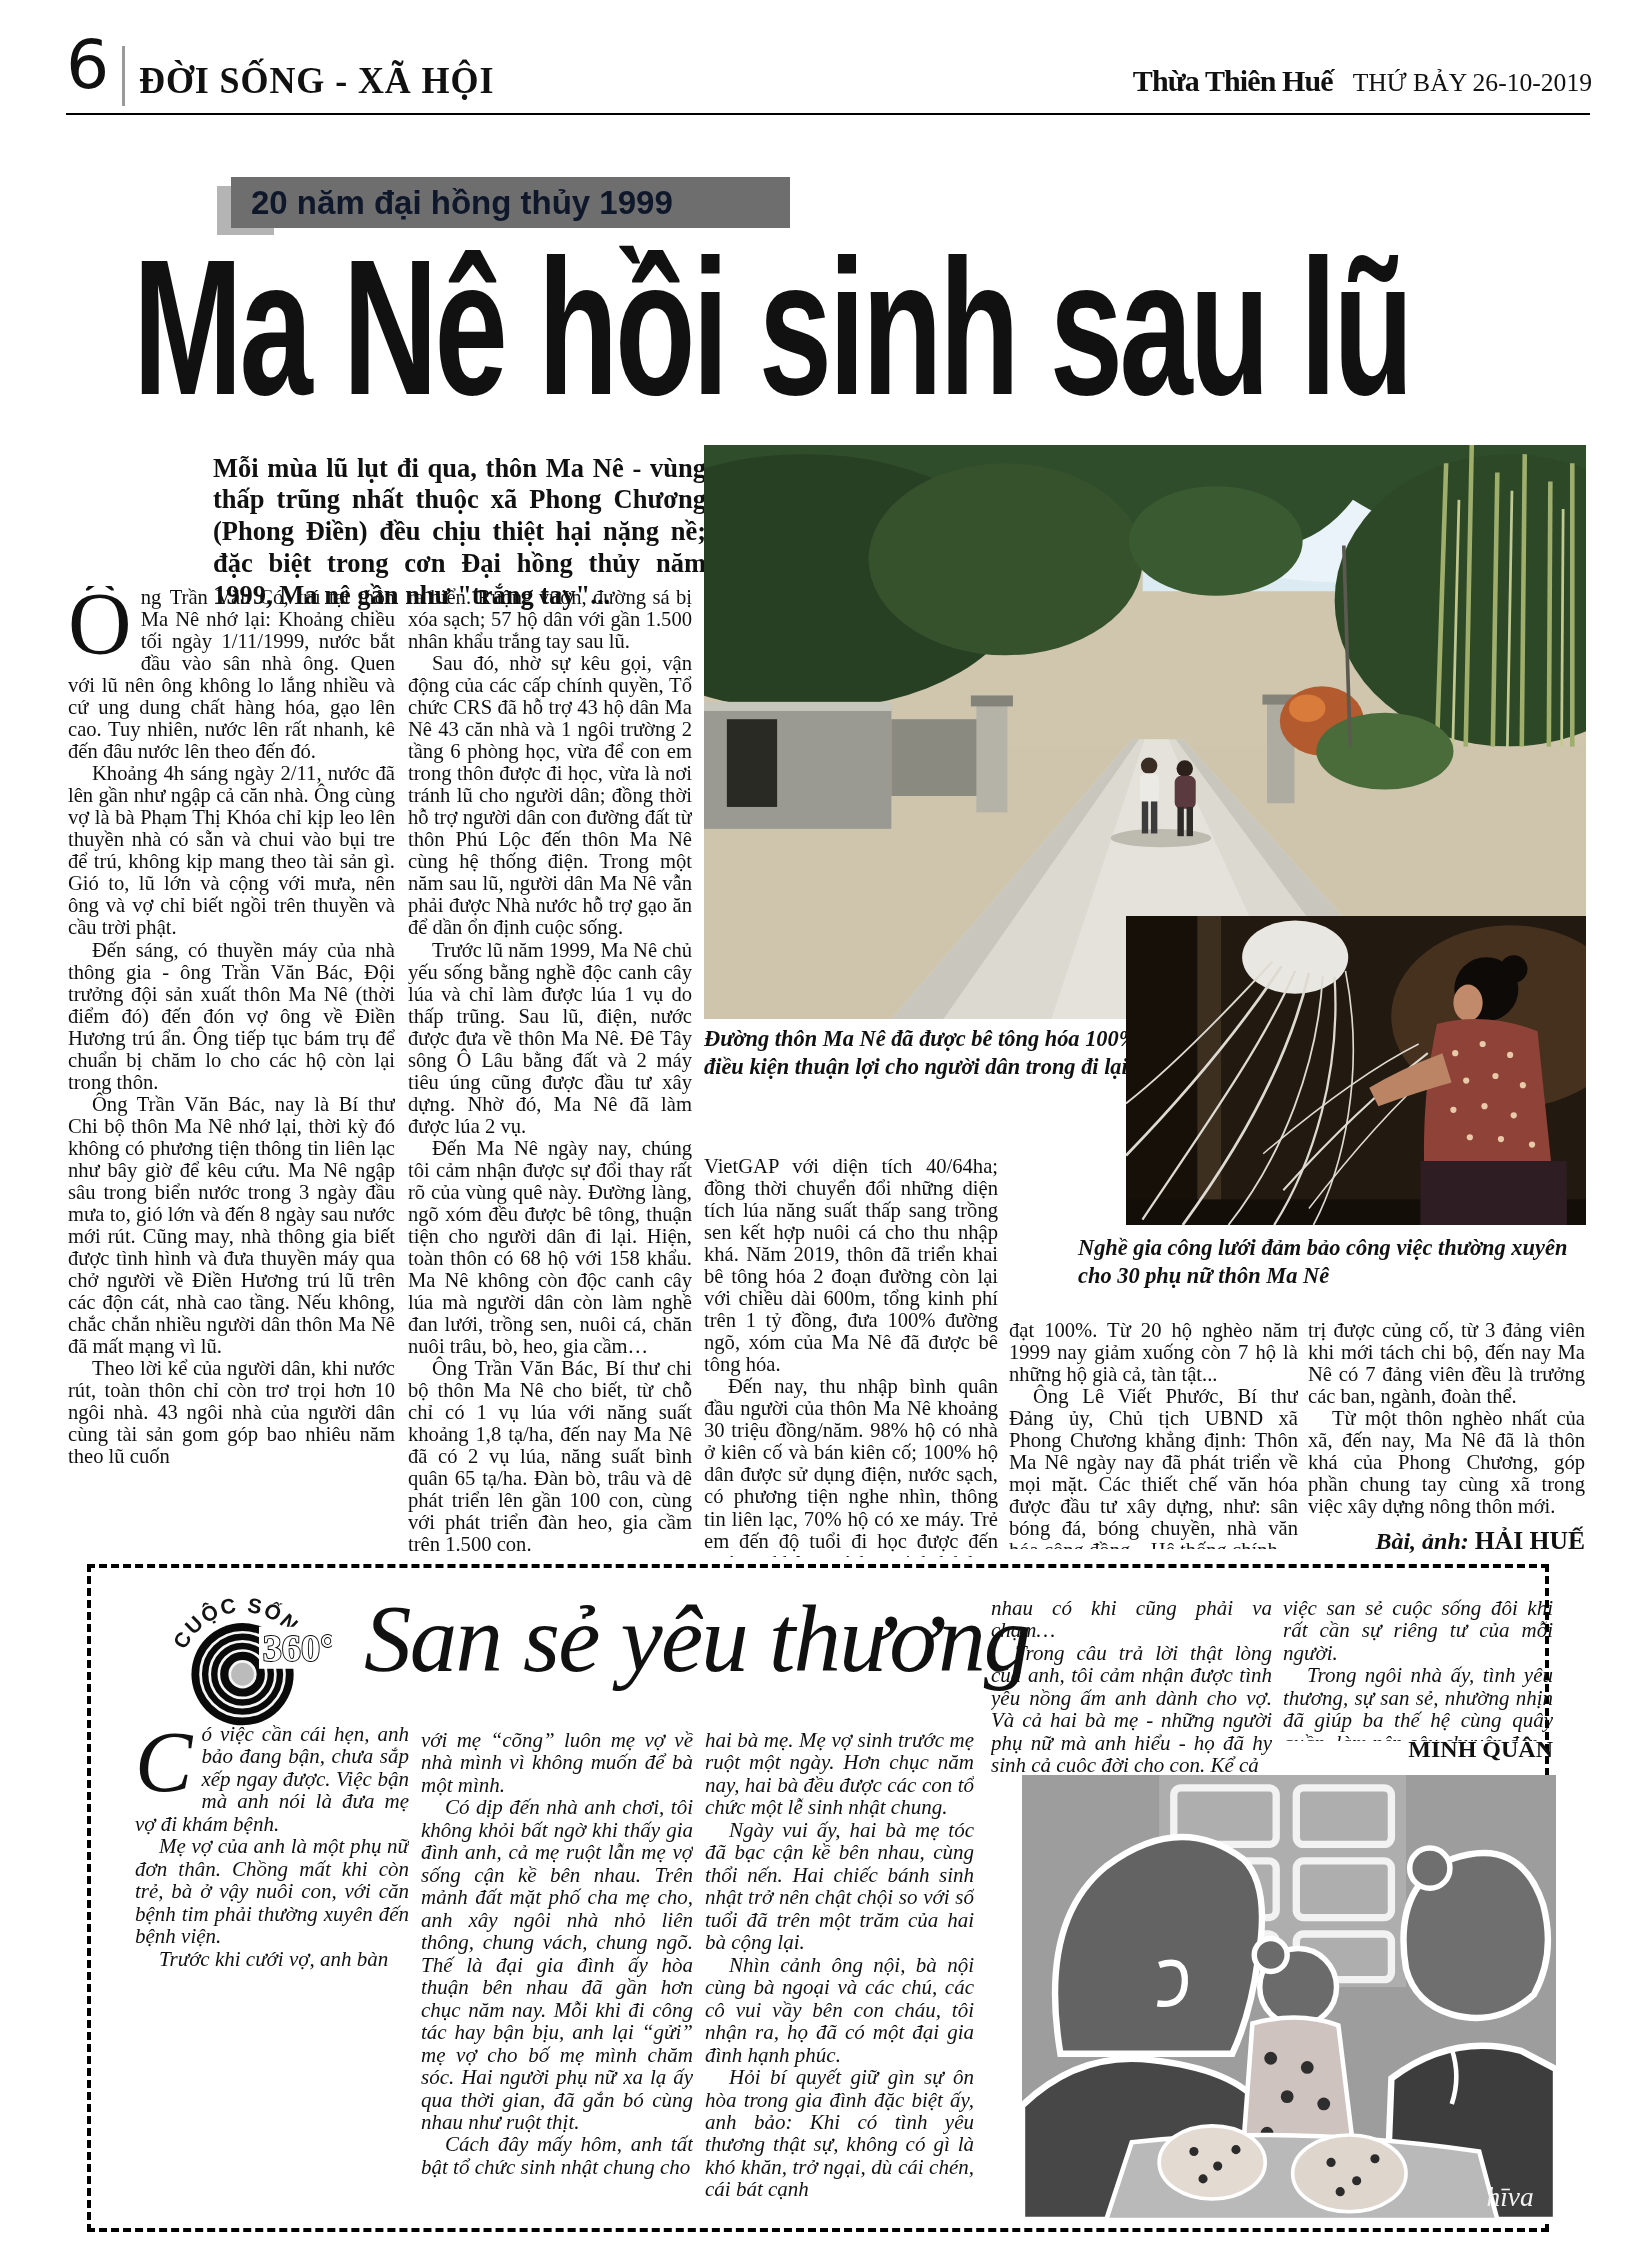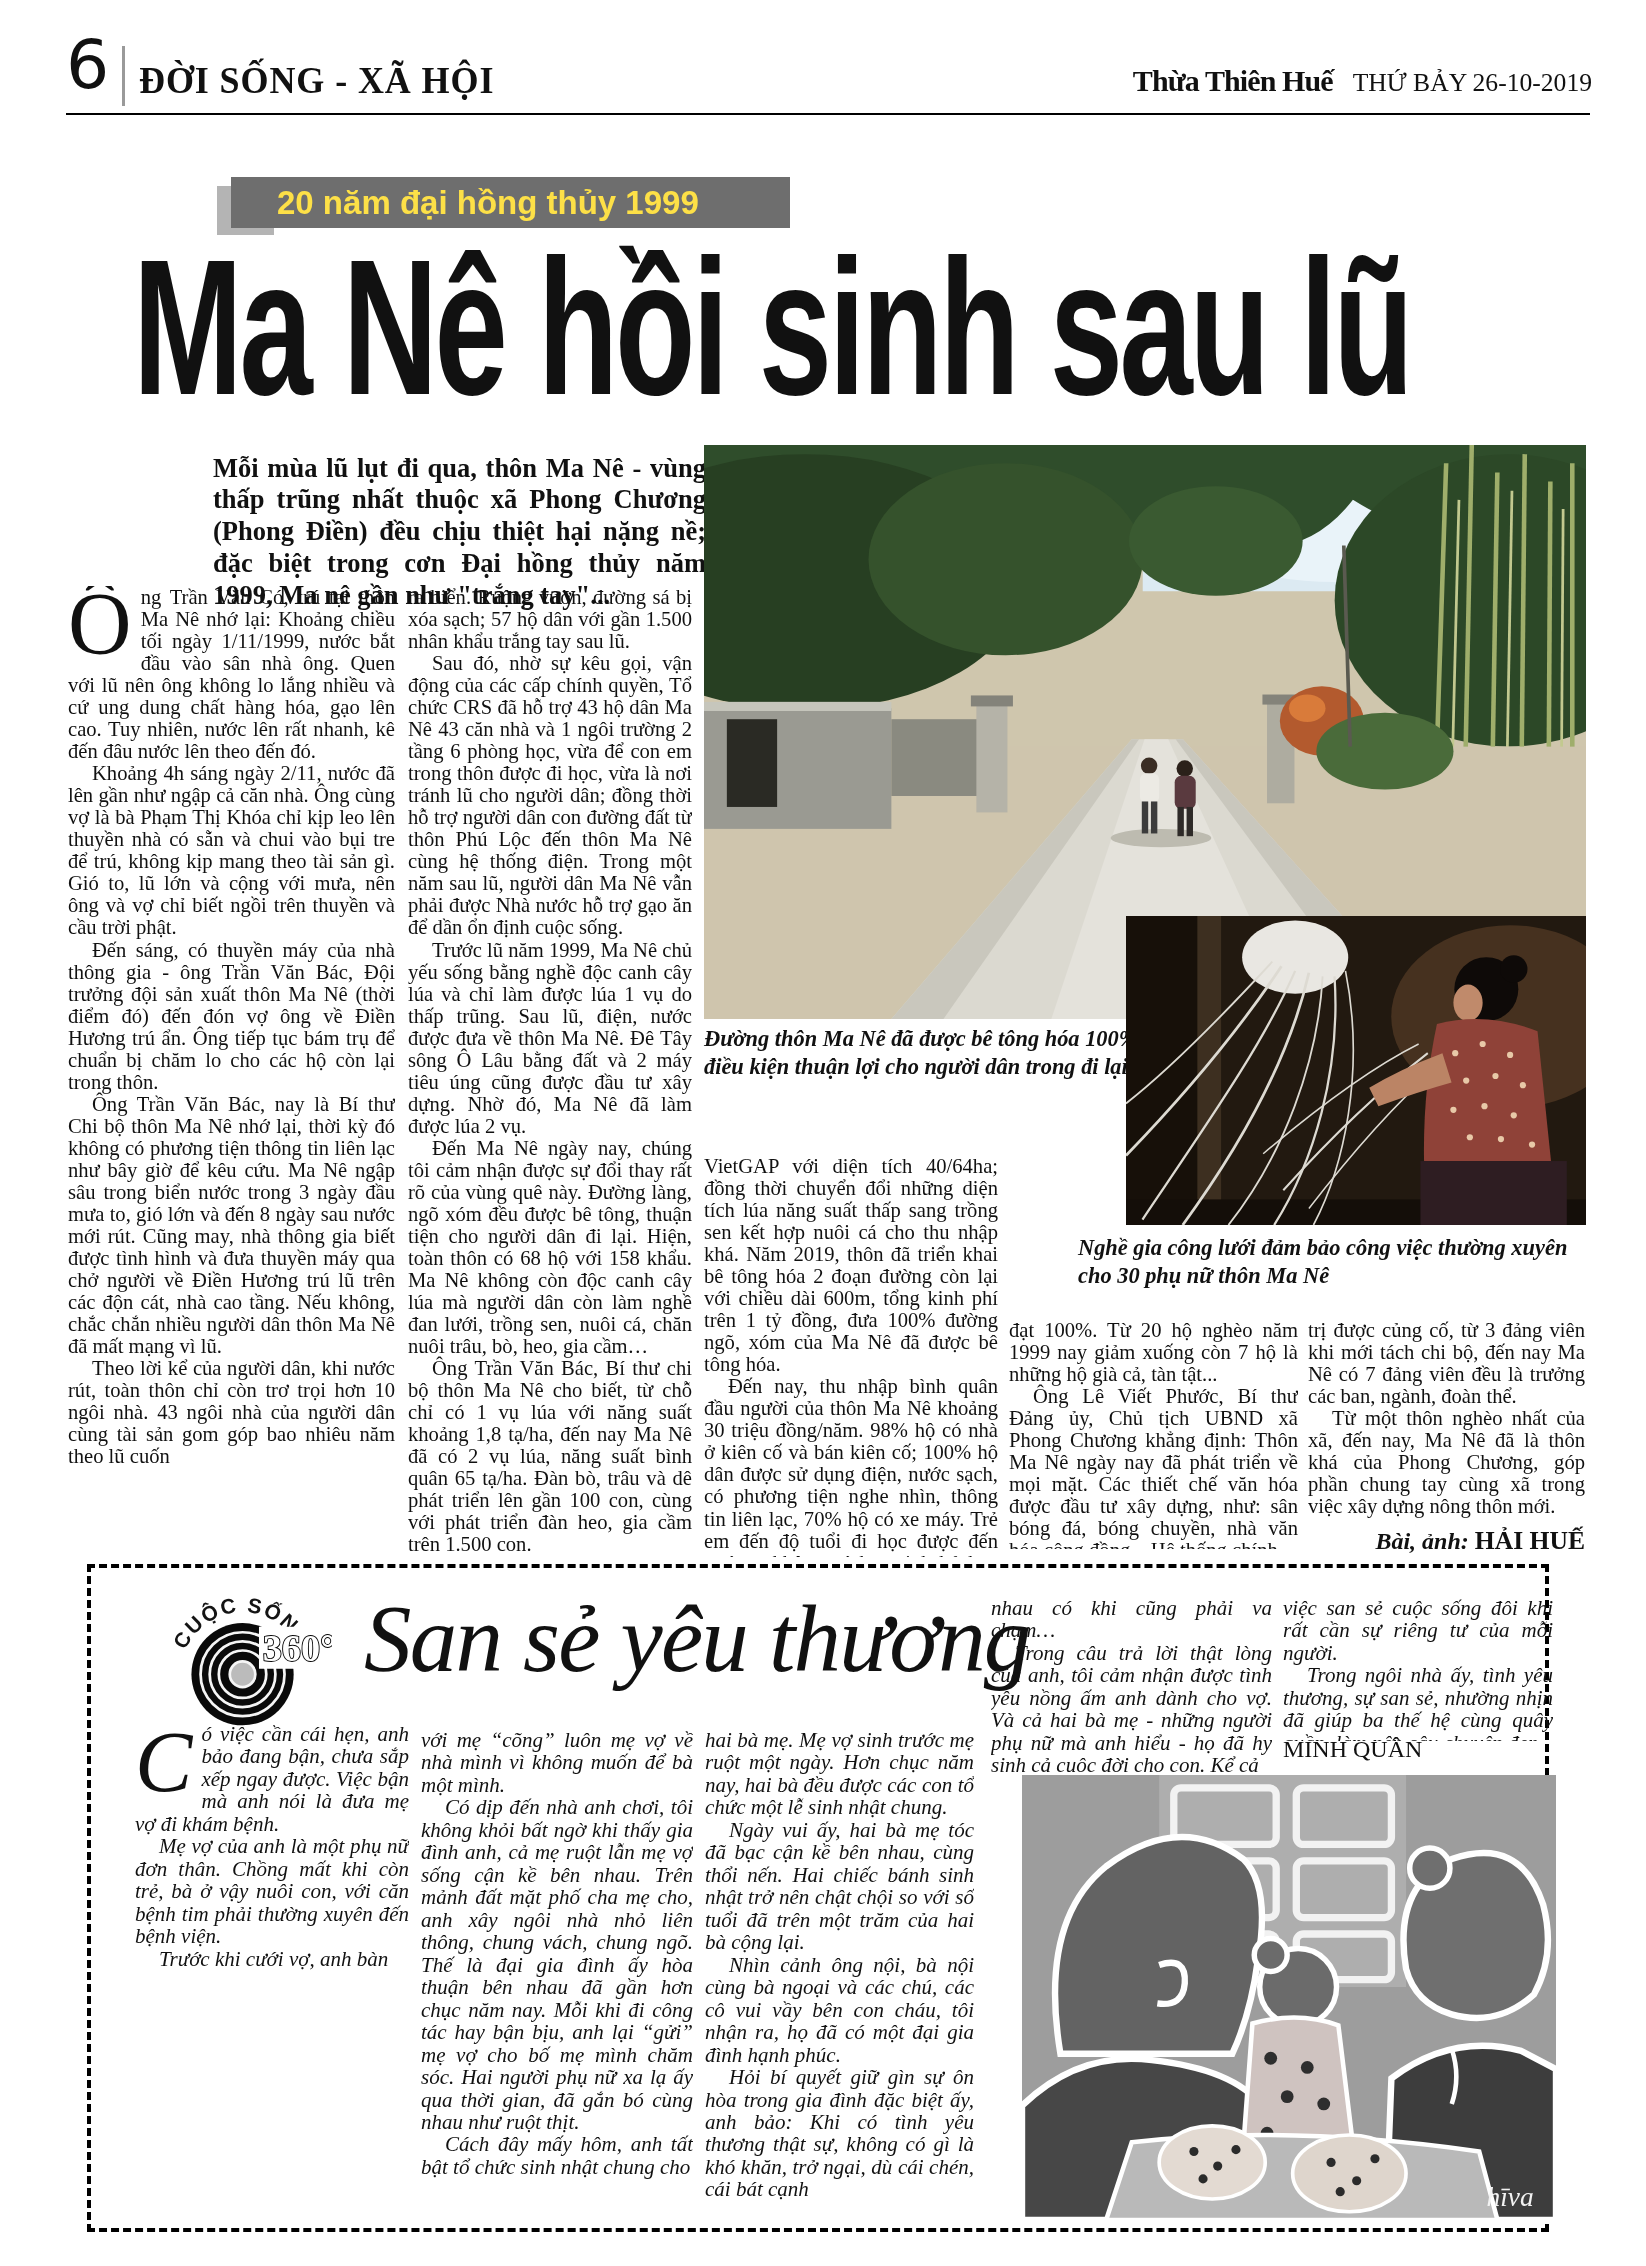--- a/index.html
+++ b/index.html
@@ -13,22 +13,22 @@
   .section-title{position:absolute;left:139px;top:57px;font-size:36px;font-weight:700;
           letter-spacing:0.9px;transform:scaleY(1.08);transform-origin:left top;}
   .brand-date{position:absolute;right:55px;top:64px;display:flex;align-items:baseline;gap:20px;margin-left:41px;}
   .brand{font-size:30px;font-weight:700;letter-spacing:-0.9px;}
   .issue-date{font-size:25.6px;}
   .header-rule{position:absolute;left:66px;top:113px;width:1524px;height:1.8px;background:#000;}
 
   
   .kicker-accent{position:absolute;left:217px;top:186px;width:57px;height:49px;background:#b4b4b4;}
   .kicker{position:absolute;left:231px;top:177px;width:559px;height:51px;background:#6e6e6e;
-          color:#fde047;font-family:"Liberation Sans",sans-serif;font-weight:700;font-size:33px;
-          line-height:51px;padding-left:46px;box-sizing:border-box;white-space:nowrap;}
+          color:#0f172a;font-family:"Liberation Sans",sans-serif;font-weight:700;font-size:33px;
+          line-height:51px;padding-left:20px;box-sizing:border-box;white-space:nowrap;}
   .headline{position:absolute;left:133px;top:232px;}
   .headline-inner{font-family:"Liberation Sans",sans-serif;font-weight:700;font-size:183px;
           line-height:0.98;letter-spacing:-4.6px;white-space:nowrap;
           transform:scale(0.72,1.06);transform-origin:left top;}
   .lead{position:absolute;left:213px;top:426px;width:493px;font-size:26.5px;font-weight:700;
           line-height:1.2;text-align:justify;}
 
   
   .col{position:absolute;font-size:20.6px;line-height:1.07;text-align:justify;overflow:hidden;}
   .col p{margin:0;text-indent:24px;}
@@ -63,22 +63,22 @@
           text-align:justify;overflow:hidden;}
   .fcol p{margin:0;text-indent:24px;}
   .fcol .plist p{margin:0;text-indent:24px;}
   .fcol.cont .plist p:first-child{text-indent:0;}
   .fcol-1{left:135px;top:1723px;width:274px;height:501px;}
   .fcol-2{left:421px;top:1729px;width:272px;height:495px;}
   .fcol-3{left:705px;top:1729px;width:269px;height:495px;}
   .fcol-4{left:991px;top:1597px;width:281px;height:175px;}
   .fcol-5{left:1283px;top:1597px;width:270px;height:144px;}
   .fdrop{float:left;font-size:86px;line-height:66px;padding:5.5px 9.1px 0 0;font-style:italic;}
-  .byline-2{position:absolute;left:1283px;top:1736px;width:270px;
-          font-weight:400;font-size:24px;}
+  .byline-2{position:absolute;left:1283px;top:1736px;width:270px;text-align:right;
+          font-weight:700;font-size:24px;}
   .illustration{position:absolute;left:990px;top:1775px;width:534px;height:445px;padding-left:32px;}
 </style>
 </head>
 <body>
 
 <div class="page">
 
   <div class="pageno">6</div>
   <div class="mast-vrule"></div>
   <div class="section-title">ĐỜI SỐNG - XÃ HỘI</div>

